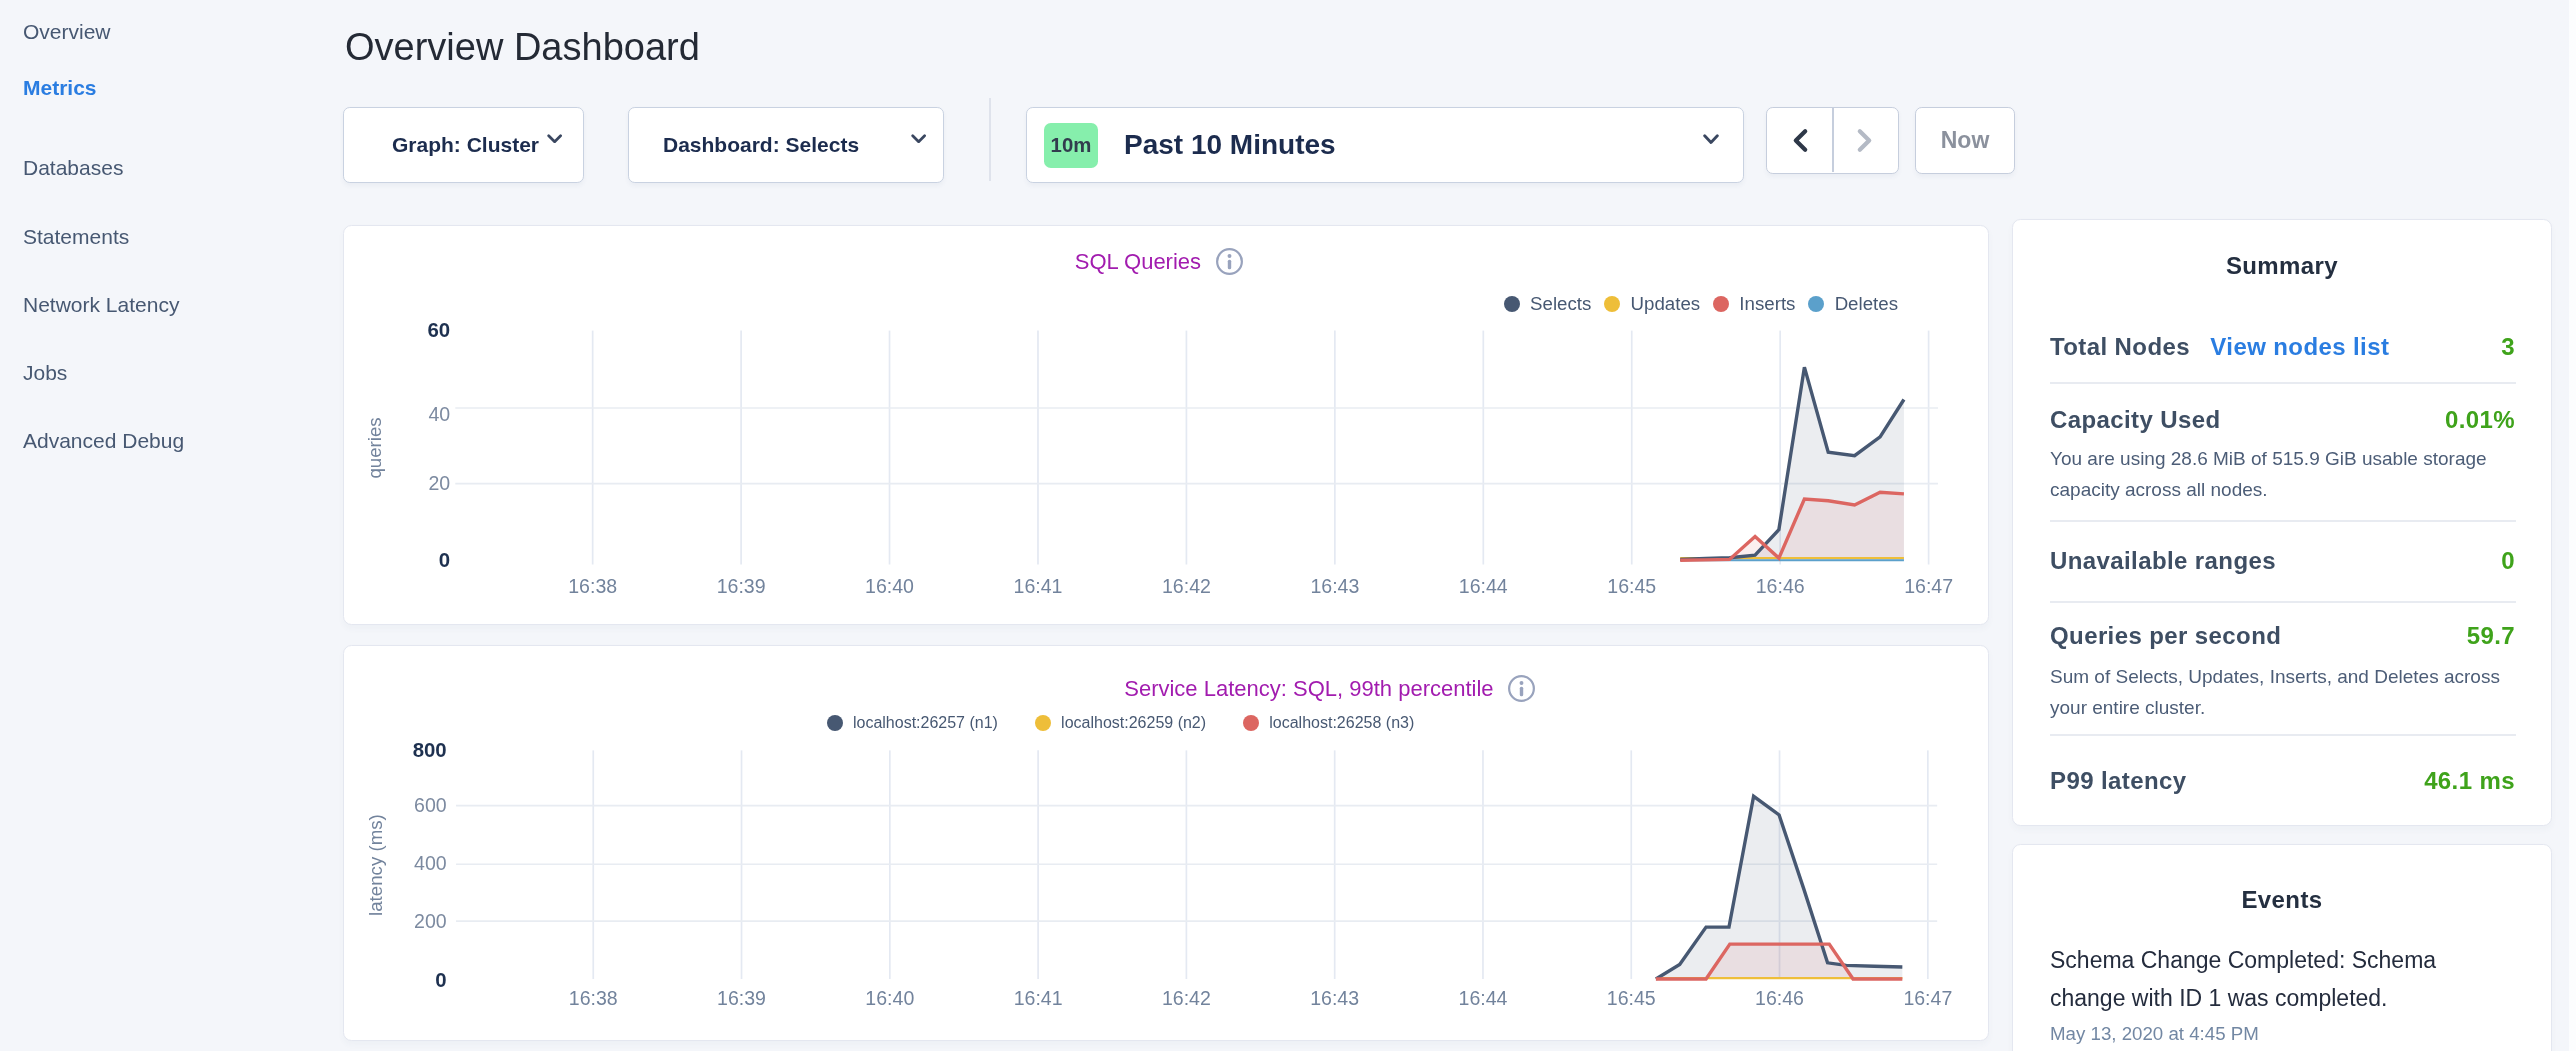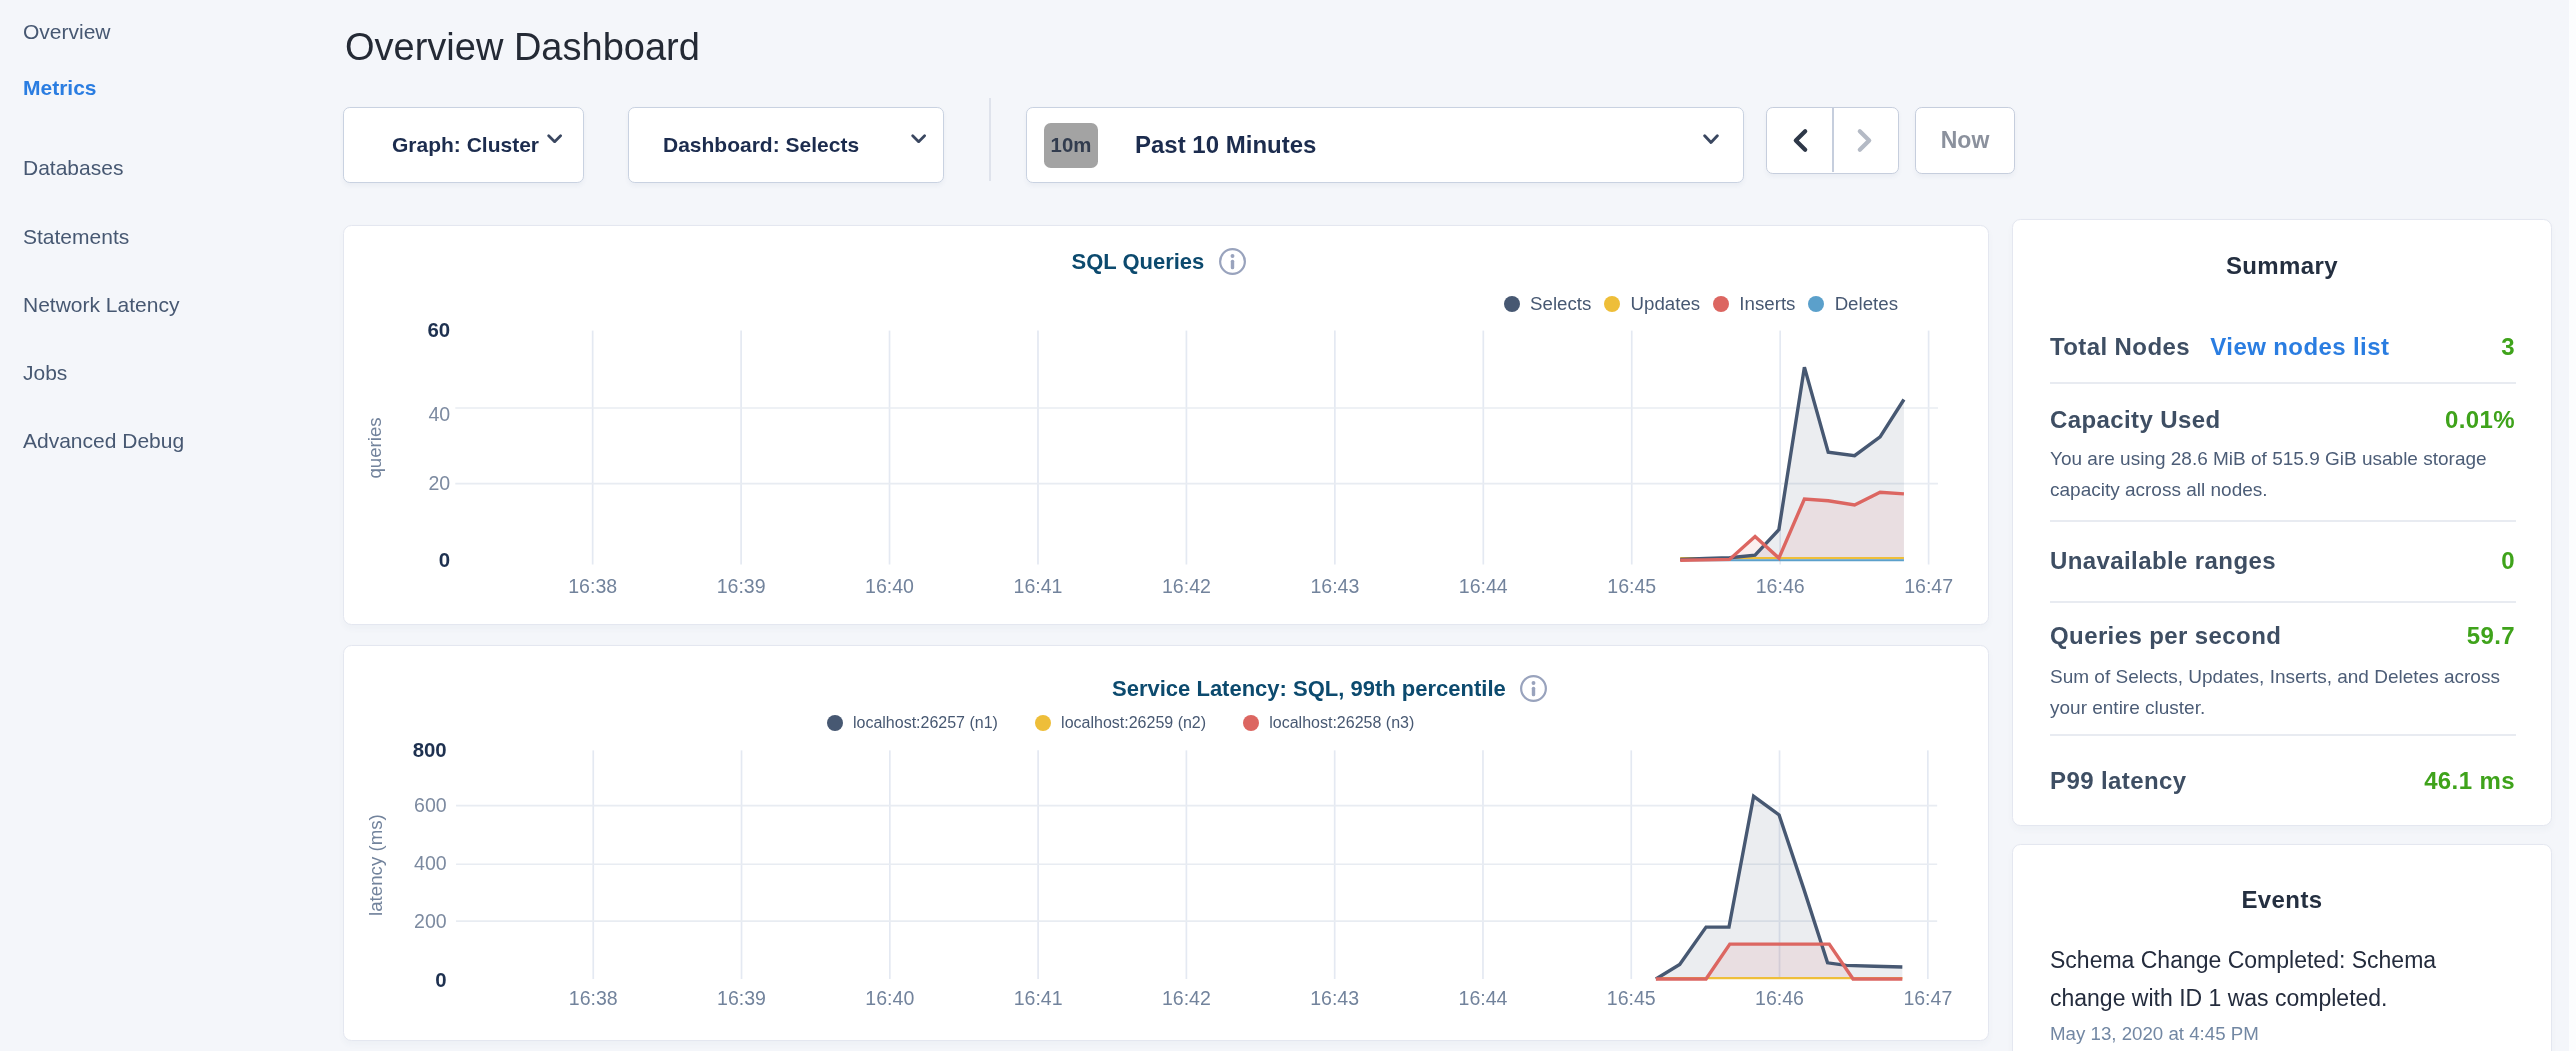--- a/index.html
+++ b/index.html
@@ -9,26 +9,26 @@
 .card{position:absolute;background:#fff;border:1.7px solid #e4e7f0;border-radius:8.5px;box-shadow:0 3.4px 6.8px rgba(56,76,108,0.035)}
 
 .nav{position:absolute;left:23px;font-size:21px;color:#475872;height:24px;line-height:24px}
 .nav.active{color:#2a7de1;font-weight:bold}
 
 h1{position:absolute;left:345px;top:26px;font-size:38px;font-weight:400;color:#242a35;letter-spacing:0px}
 
 .dd{position:absolute;top:107px;height:76px;background:#fff;border:1.7px solid #c9d2e1;border-radius:6.8px;display:flex;align-items:center;box-shadow:0 2.6px 4.3px rgba(56,76,108,0.05)}
 .dd .lbl{font-size:21px;font-weight:bold;color:#1c2c4e}
 .sep{position:absolute;left:989px;top:98px;width:1.7px;height:83px;background:#dfe3ec}
-.chip{background:#a3a3a3;border-radius:6.8px;font-size:20.4px;font-weight:bold;color:#323c4e;width:54px;height:45px;display:inline-flex;align-items:center;justify-content:center}
+.chip{background:#86efac;border-radius:6.8px;font-size:20.4px;font-weight:bold;color:#323c4e;width:54px;height:45px;display:inline-flex;align-items:center;justify-content:center}
 .btn{position:absolute;top:107px;height:67px;background:#fff;border:1.7px solid #c6cedd;border-radius:6.8px;box-shadow:0 2.6px 4.3px rgba(56,76,108,0.05)}
 .now{color:#8b919d;font-size:23px;font-weight:bold;display:flex;align-items:center;justify-content:center}
 
 .ctitle{position:absolute;width:100%;display:flex;align-items:center;justify-content:center;gap:13.6px;padding-right:13.6px}
-.ctitle .t{font-size:22px;font-weight:bold;color:#0c4a6e}
+.ctitle .t{font-size:22px;font-weight:normal;color:#a21caf}
 .legend{position:absolute;display:flex;align-items:center}
 .litem{display:flex;align-items:center;gap:10.2px;color:#475872}
 .ldot{width:16px;height:16px;border-radius:50%;flex:none}
 
 .sum-h{font-size:24px;font-weight:bold;color:#242f40;text-align:center;letter-spacing:0.4px}
 .srow{position:absolute;left:37px;right:37px;display:flex;align-items:baseline}
 .skey{font-size:24px;font-weight:bold;color:#3e4e63;letter-spacing:0.4px}
 .sval{margin-left:auto;font-size:24px;font-weight:bold;color:#3fa31b;letter-spacing:0.4px}
 .slink{font-size:24px;font-weight:bold;color:#2a7de1;letter-spacing:0.4px;margin-left:20.4px}
 .spara{position:absolute;font-size:19px;color:#4c5d77;line-height:31px}
@@ -55,21 +55,21 @@
 </div>
 <div class="dd" style="left:628px;width:316px;padding-left:34px">
   <span class="lbl">Dashboard: Selects</span>
   <svg class="abs" style="right:17px;top:25.5px" width="15.3" height="9.4" viewBox="0 0 18 11">
       <polyline points="2,2 9,9 16,2" fill="none" stroke="#3a4760" stroke-width="3.2" stroke-linecap="round" stroke-linejoin="round"></polyline>
     </svg>
 </div>
 <div class="sep"></div>
 <div class="dd" style="left:1026px;width:718px;padding-left:17px">
   <span class="chip">10m</span>
-  <span class="lbl" style="margin-left:37px;font-size:24px">Past 10 Minutes</span>
+  <span class="lbl" style="margin-left:26px;font-size:28px">Past 10 Minutes</span>
   <svg class="abs" style="right:24px;top:26px" width="16" height="10.2" viewBox="0 0 19 12">
       <polyline points="2,2 9.5,10 17,2" fill="none" stroke="#3a4760" stroke-width="3.4" stroke-linecap="round" stroke-linejoin="round"></polyline>
     </svg>
 </div>
 <div class="btn" style="left:1766px;width:133px">
   <svg class="abs" style="left:25px;top:20.4px" width="17" height="25" viewBox="0 0 20 29">
       <polyline points="15.5,3.5 4.5,14.5 15.5,25.5" fill="none" stroke="#2e3848" stroke-width="5" stroke-linecap="round" stroke-linejoin="round"></polyline>
     </svg>
   <div class="abs" style="left:65px;top:0;width:1.7px;height:64px;background:#c6cedd"></div>
   <svg class="abs" style="left:89px;top:20.4px" width="17" height="25" viewBox="0 0 20 29">

